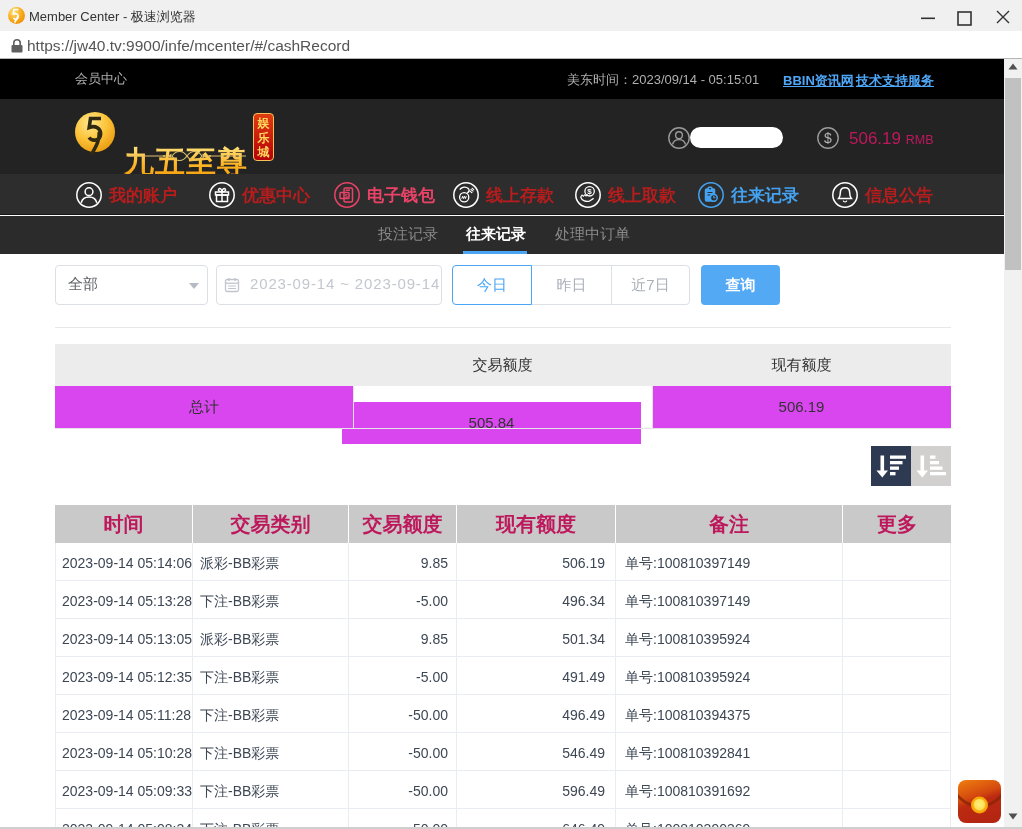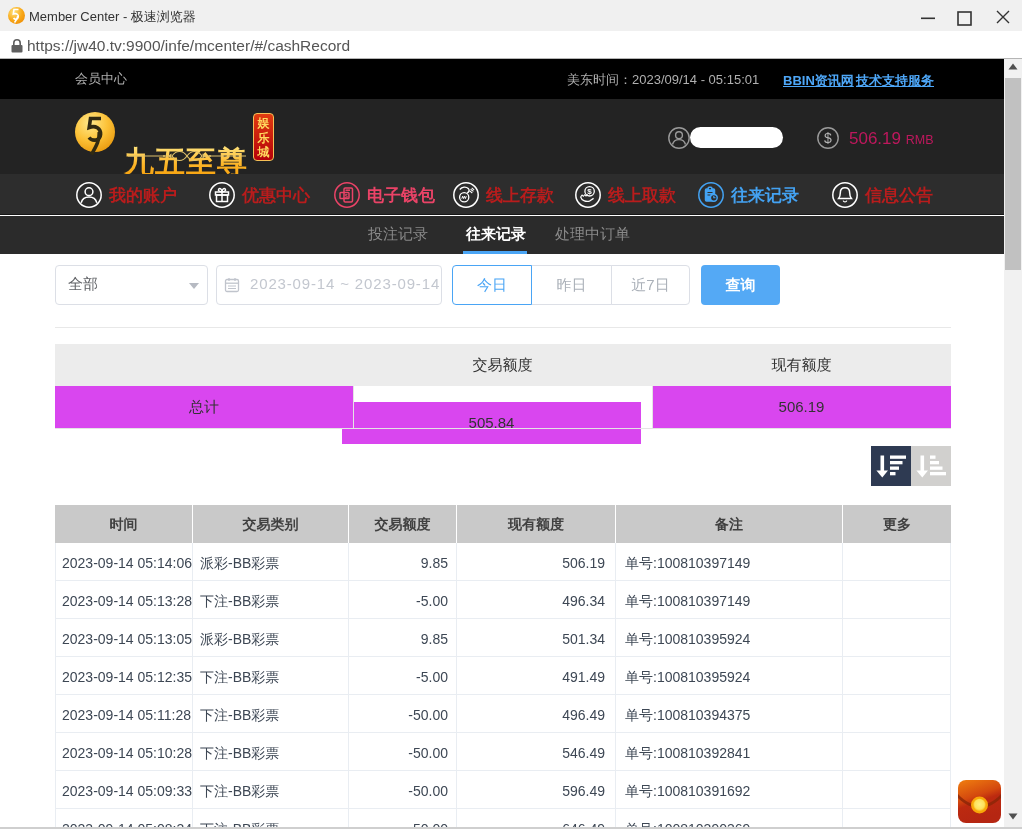--- a/index.html
+++ b/index.html
@@ -27,21 +27,21 @@
 
 
 .box { position:absolute; top:70px; height:40px; border:1px solid #dcdfe6; border-radius:4px; background:#fff; }
 .gbtn { position:absolute; top:206px; height:40px; border:1px solid #dcdfe6; background:#fff; font-size:15px; color:#aab0b8; text-align:center; line-height:38px; }
 
 
 .sum-h { position:absolute; background:#ececec; height:42px; font-size:15px; color:#333; text-align:center; line-height:42px; }
 .sum-c { position:absolute; height:42px; font-size:15px; color:#333; text-align:center; line-height:42px; background:#d946ef; }
 
 
-.th { position:absolute; height:56px; background:#c9c9c9; color:#404040; font-size:14px; font-weight:bold; text-align:center; line-height:38px; }
+.th { position:absolute; height:56px; background:#c9c9c9; color:#be185d; font-size:20px; font-weight:bold; text-align:center; line-height:38px; }
 
 #scrollbar { left:1004px; top:59px; width:18px; height:770px; background:#f1f1f1; }
 #thumb { left:1005px; top:78px; width:16px; height:192px; background:#c1c1c1; position:absolute; }
 
 .row { position:absolute; left:55px; width:896px; height:38px; border-bottom:1px solid #e9edf2; background:#fff; }
 .row .c { position:absolute; top:0; height:38px; line-height:41px; font-size:14px; color:#3d4754; white-space:nowrap; }
 .c.t { left:7px; }
 .c.k { left:145px; }
 .c.a1 { left:293px; width:100px; text-align:right; }
 .c.a2 { left:401px; width:149px; text-align:right; }
@@ -204,21 +204,21 @@
     <svg width="26" height="26" viewBox="0 0 26 26">
         <g fill="none" stroke="#fff" stroke-width="1.5">
       <circle cx="13" cy="13" r="12.2"></circle>
       <path d="M13 5.8 C9.8 5.8 8.3 8.2 8.3 11 C8.3 14.5 7.3 15.6 6.5 16.6 L19.5 16.6 C18.7 15.6 17.7 14.5 17.7 11 C17.7 8.2 16.2 5.8 13 5.8 Z"></path>
       <path d="M11.2 18.6 a1.9 1.9 0 0 0 3.6 0" stroke-width="1.3"></path>
         </g>
       </svg>
     <span>信息公告</span>
     </div>
   <div id="subnav" class="abs"></div>
-  <div class="subitem" style="left:368px;top:166px;font-family:Liberation Serif, serif;">投注记录</div>
+  <div class="subitem" style="left:378px;top:166px;font-family:Liberation Serif, serif;">投注记录</div>
   <div class="subitem" style="left:466px;top:166px;color:#fff;font-weight:bold;">往来记录</div>
   <div class="subitem" style="left:555px;top:166px;">处理中订单</div>
   <div class="abs" style="left:463px;top:192px;width:64px;height:4px;background:#4aa5f5;"></div>
   <div id="content" class="abs"></div>
 
   <div class="box" style="left:55px;top:206px;width:153px;"></div>
   <div class="abs" style="left:68px;top:216px;font-size:15px;color:#606266;">全部</div>
   <svg class="abs" style="left:188px;top:223px;" width="12" height="8" viewBox="0 0 12 8">
       <path d="M1 1 L6 7 L11 1 Z" fill="#b6bac2"></path>
     </svg>

